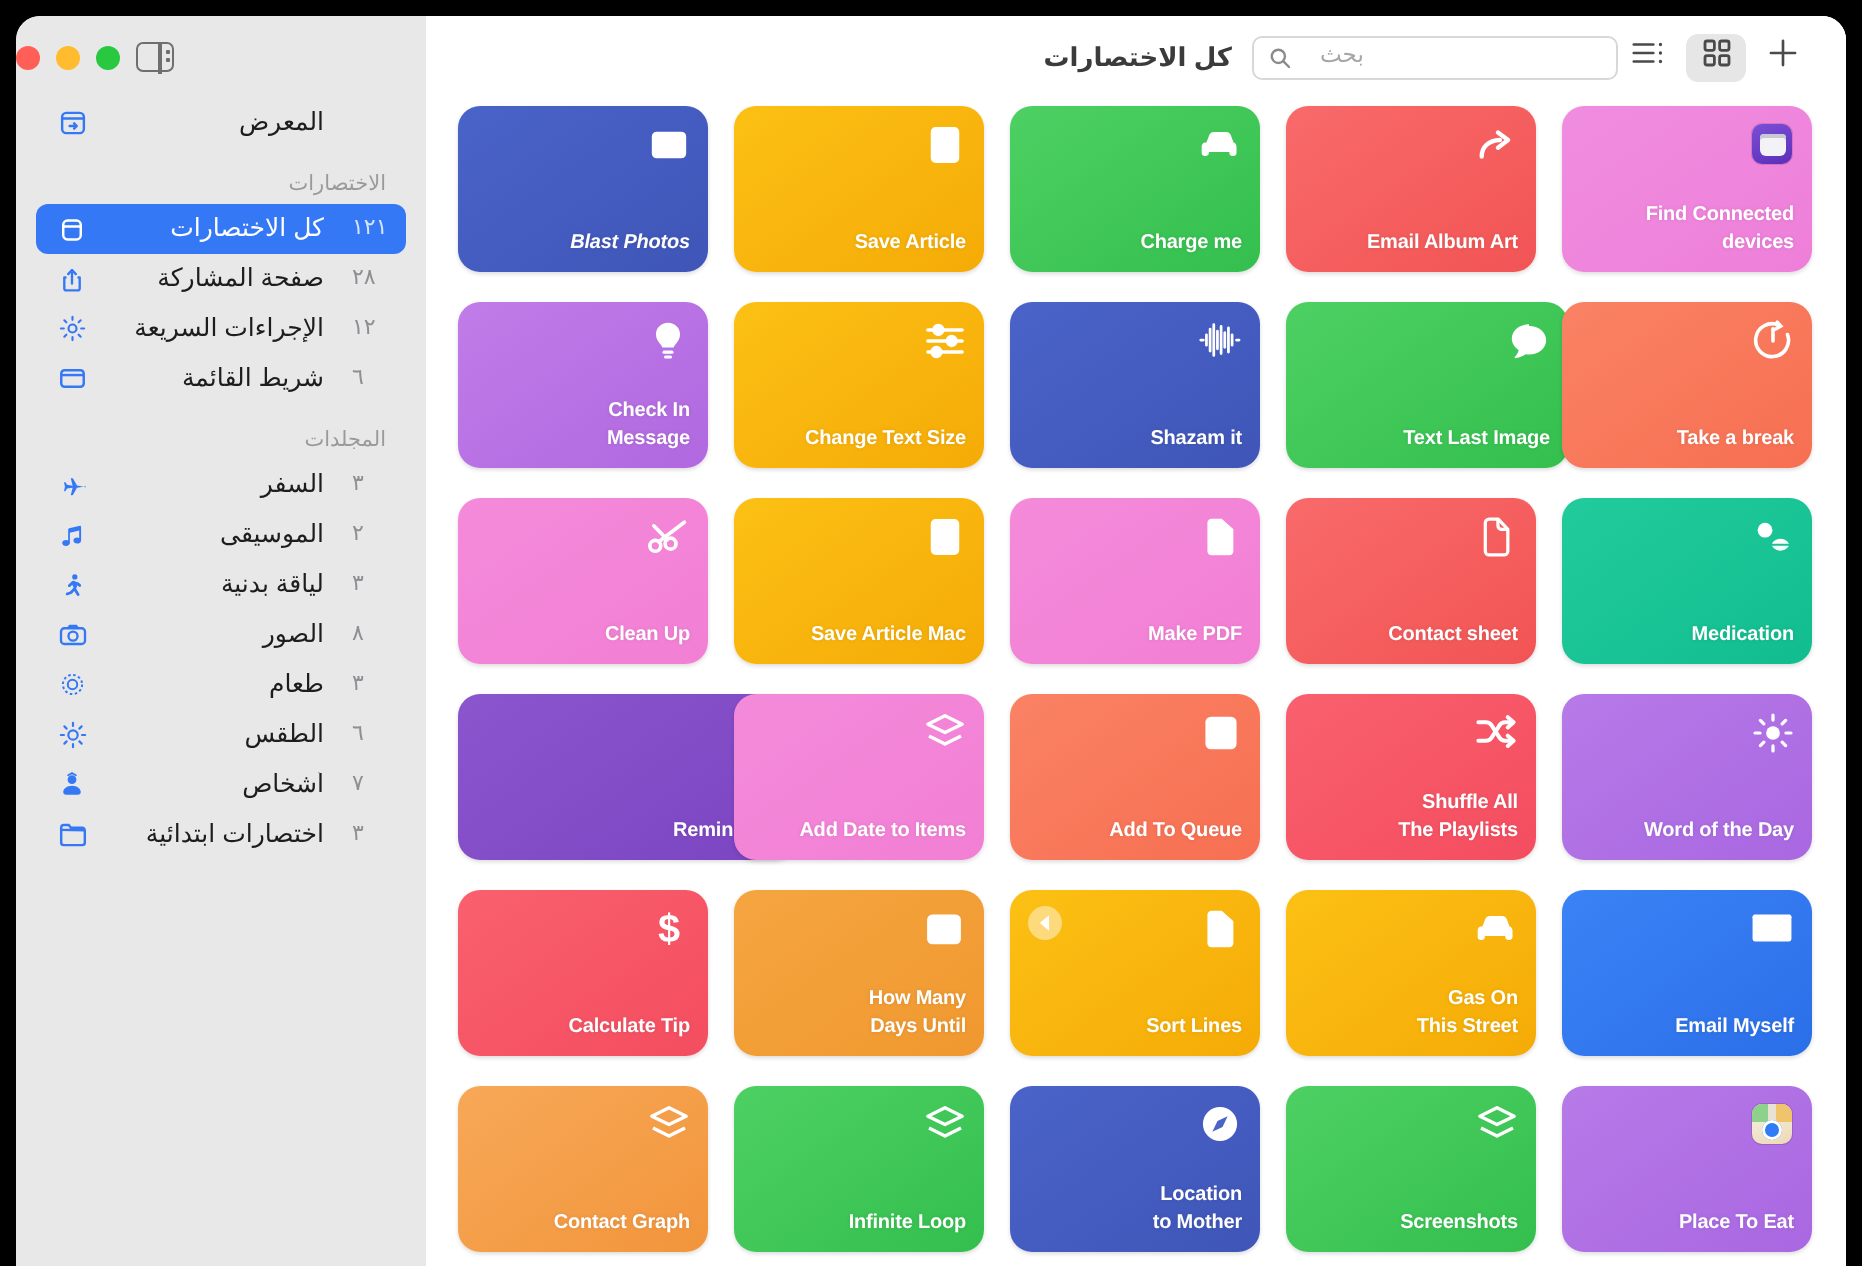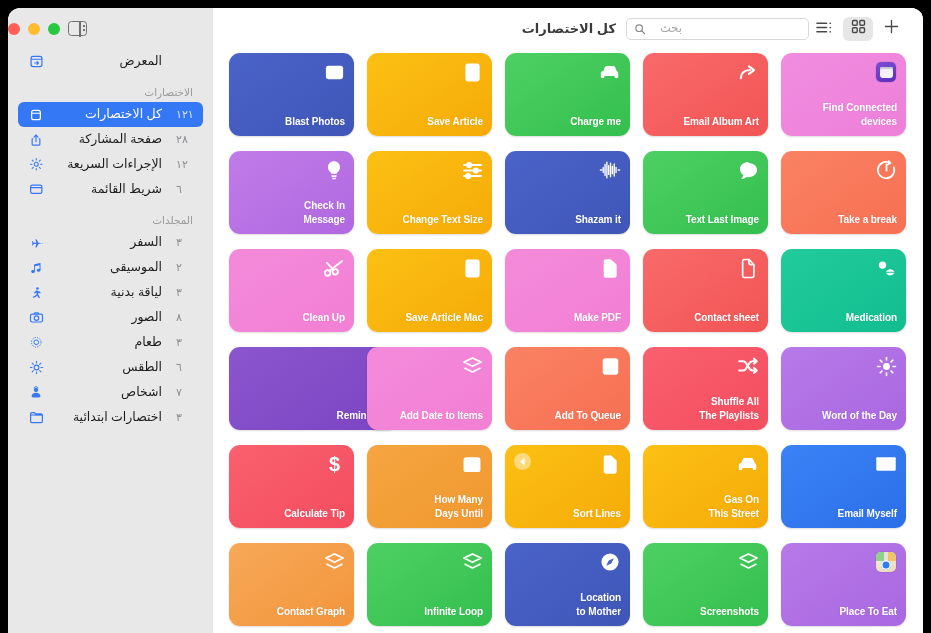--- a/index.html
+++ b/index.html
@@ -380,21 +380,21 @@
             <svg width="17" height="17" viewBox="0 0 18 18" fill="none" stroke="currentColor" stroke-width="1.4" stroke-linecap="round">
               <path d="M9 2.6v12.8M2.6 9h12.8"></path>
             </svg>
           </span>
         </div>
       </div>
     </div>
 
     <div class="grid-wrap">
       <div class="grid" id="grid">
-          <div class="tile" style="background: linear-gradient(145deg, rgb(74, 99, 200), rgb(63, 86, 184));">
+          <div class="tile" style="background: linear-gradient(145deg, rgb(74, 99, 200), rgb(63, 86, 184)); font-style: italic;">
             <div class="t-ico">
               <svg width="21" height="21" viewBox="0 0 22 22" fill="currentColor">
                 <rect x="2" y="4" width="18" height="14" rx="2.6"></rect>
                 <circle cx="7.6" cy="9" r="1.7" fill="#fff" fill-opacity=".0"></circle>
               </svg>
             </div>
             <div class="t-label">Blast Photos</div>
           </div>
           <div class="tile" style="background: linear-gradient(145deg, rgb(252, 192, 20), rgb(245, 171, 7));">
             <div class="t-ico">
@@ -450,21 +450,21 @@
             <div class="t-label">Change Text Size</div>
           </div>
           <div class="tile" style="background: linear-gradient(145deg, rgb(74, 99, 200), rgb(63, 86, 184));">
             <div class="t-ico">
               <svg width="22" height="20" viewBox="0 0 24 20" fill="none" stroke="currentColor" stroke-width="1.5" stroke-linecap="round">
                 <path d="M1.5 10h1.4M4.6 7.2v5.6M6.6 4v12M8.6 1.6v16.8M10.6 5.2v9.6M12.6 2.6v14.8M14.6 6v8M16.6 3.4v13.2M18.6 7.2v5.6M21 10h1.4"></path>
               </svg>
             </div>
             <div class="t-label">Shazam it</div>
           </div>
-          <div class="tile" style="background: linear-gradient(145deg, rgb(78, 208, 99), rgb(51, 191, 78));">
+          <div class="tile" style="background: linear-gradient(145deg, rgb(78, 208, 99), rgb(51, 191, 78)); padding-left: 16px;">
             <div class="t-ico">
               <svg width="21" height="21" viewBox="0 0 22 22" fill="currentColor">
                 <path d="M11 2.2c-5 0-9 3.3-9 7.5 0 2.5 1.4 4.7 3.6 6-.3 1.4-1.1 2.7-2 3.6-.3.3-.1.8.3.7 2.4-.3 4.2-1.3 5.3-2.1.6.1 1.2.2 1.8.2 5 0 9-3.3 9-7.5s-4-7.4-9-7.4z"></path>
                 <path d="M11 6.3v6.6M7.7 9.6h6.6" stroke="#fff" stroke-width="1.9" stroke-linecap="round"></path>
               </svg>
             </div>
             <div class="t-label">Text Last Image</div>
           </div>
           <div class="tile" style="background: linear-gradient(145deg, rgb(250, 130, 100), rgb(247, 111, 82));">
             <div class="t-ico">

